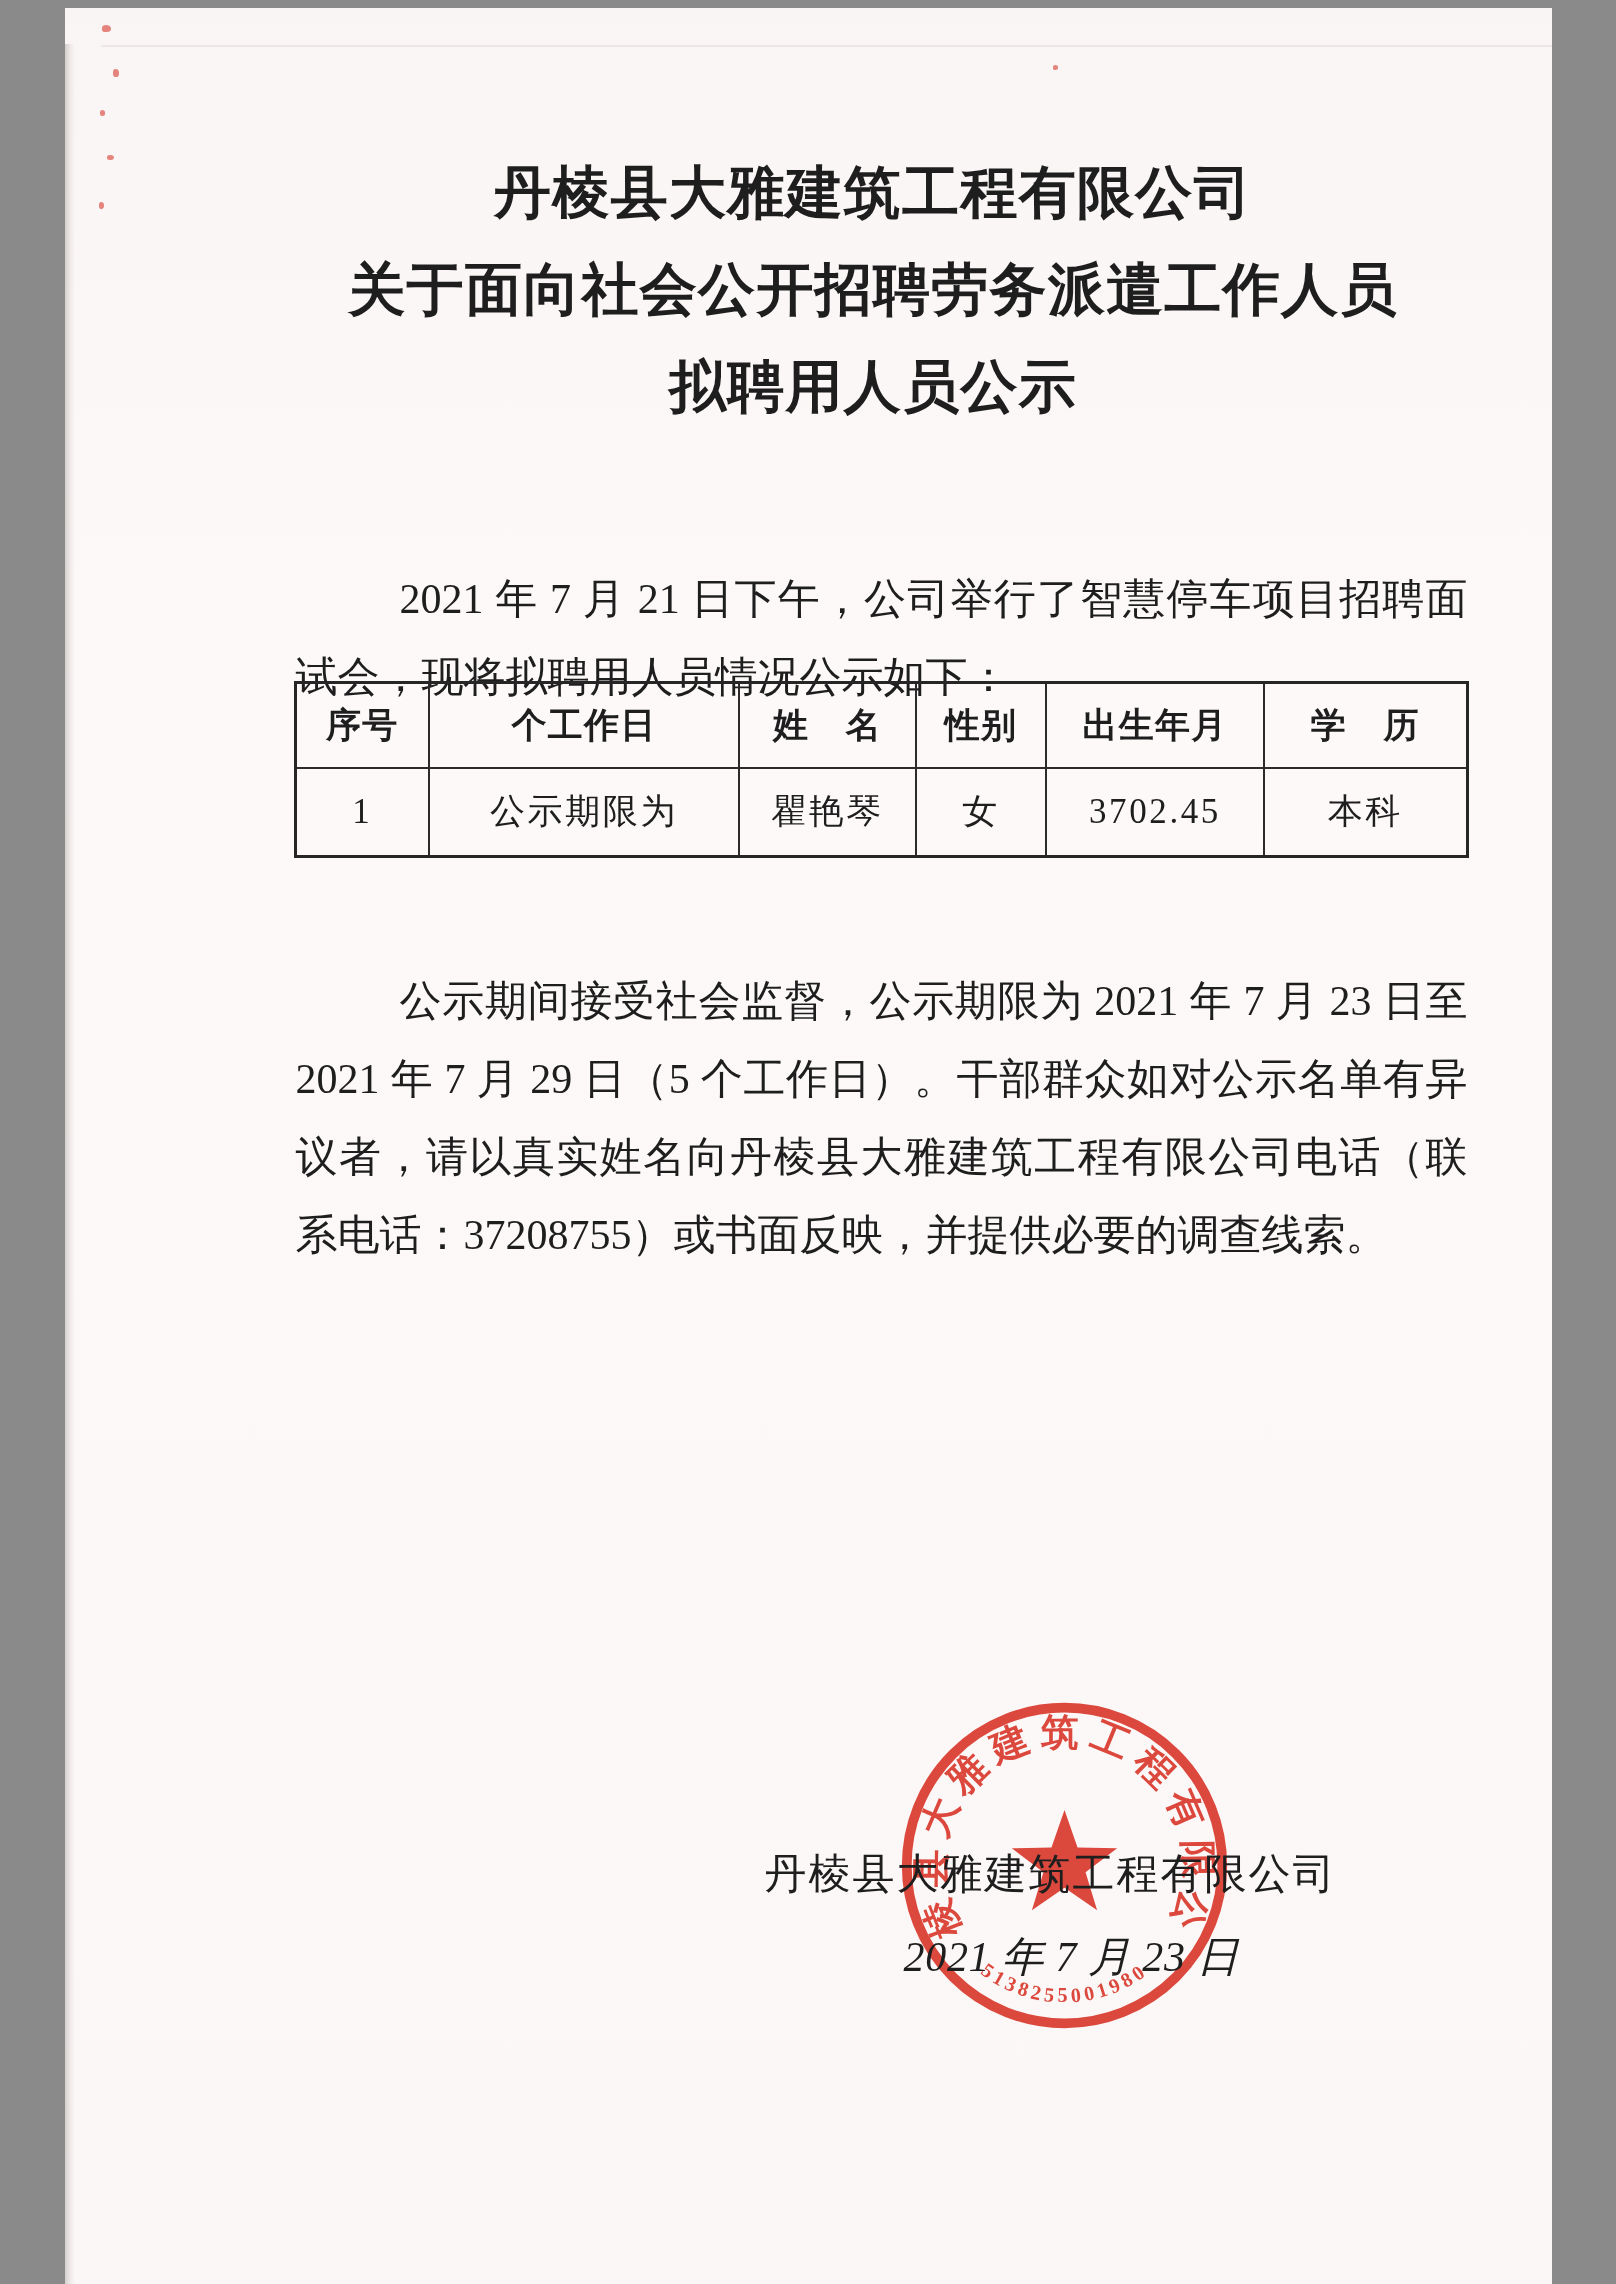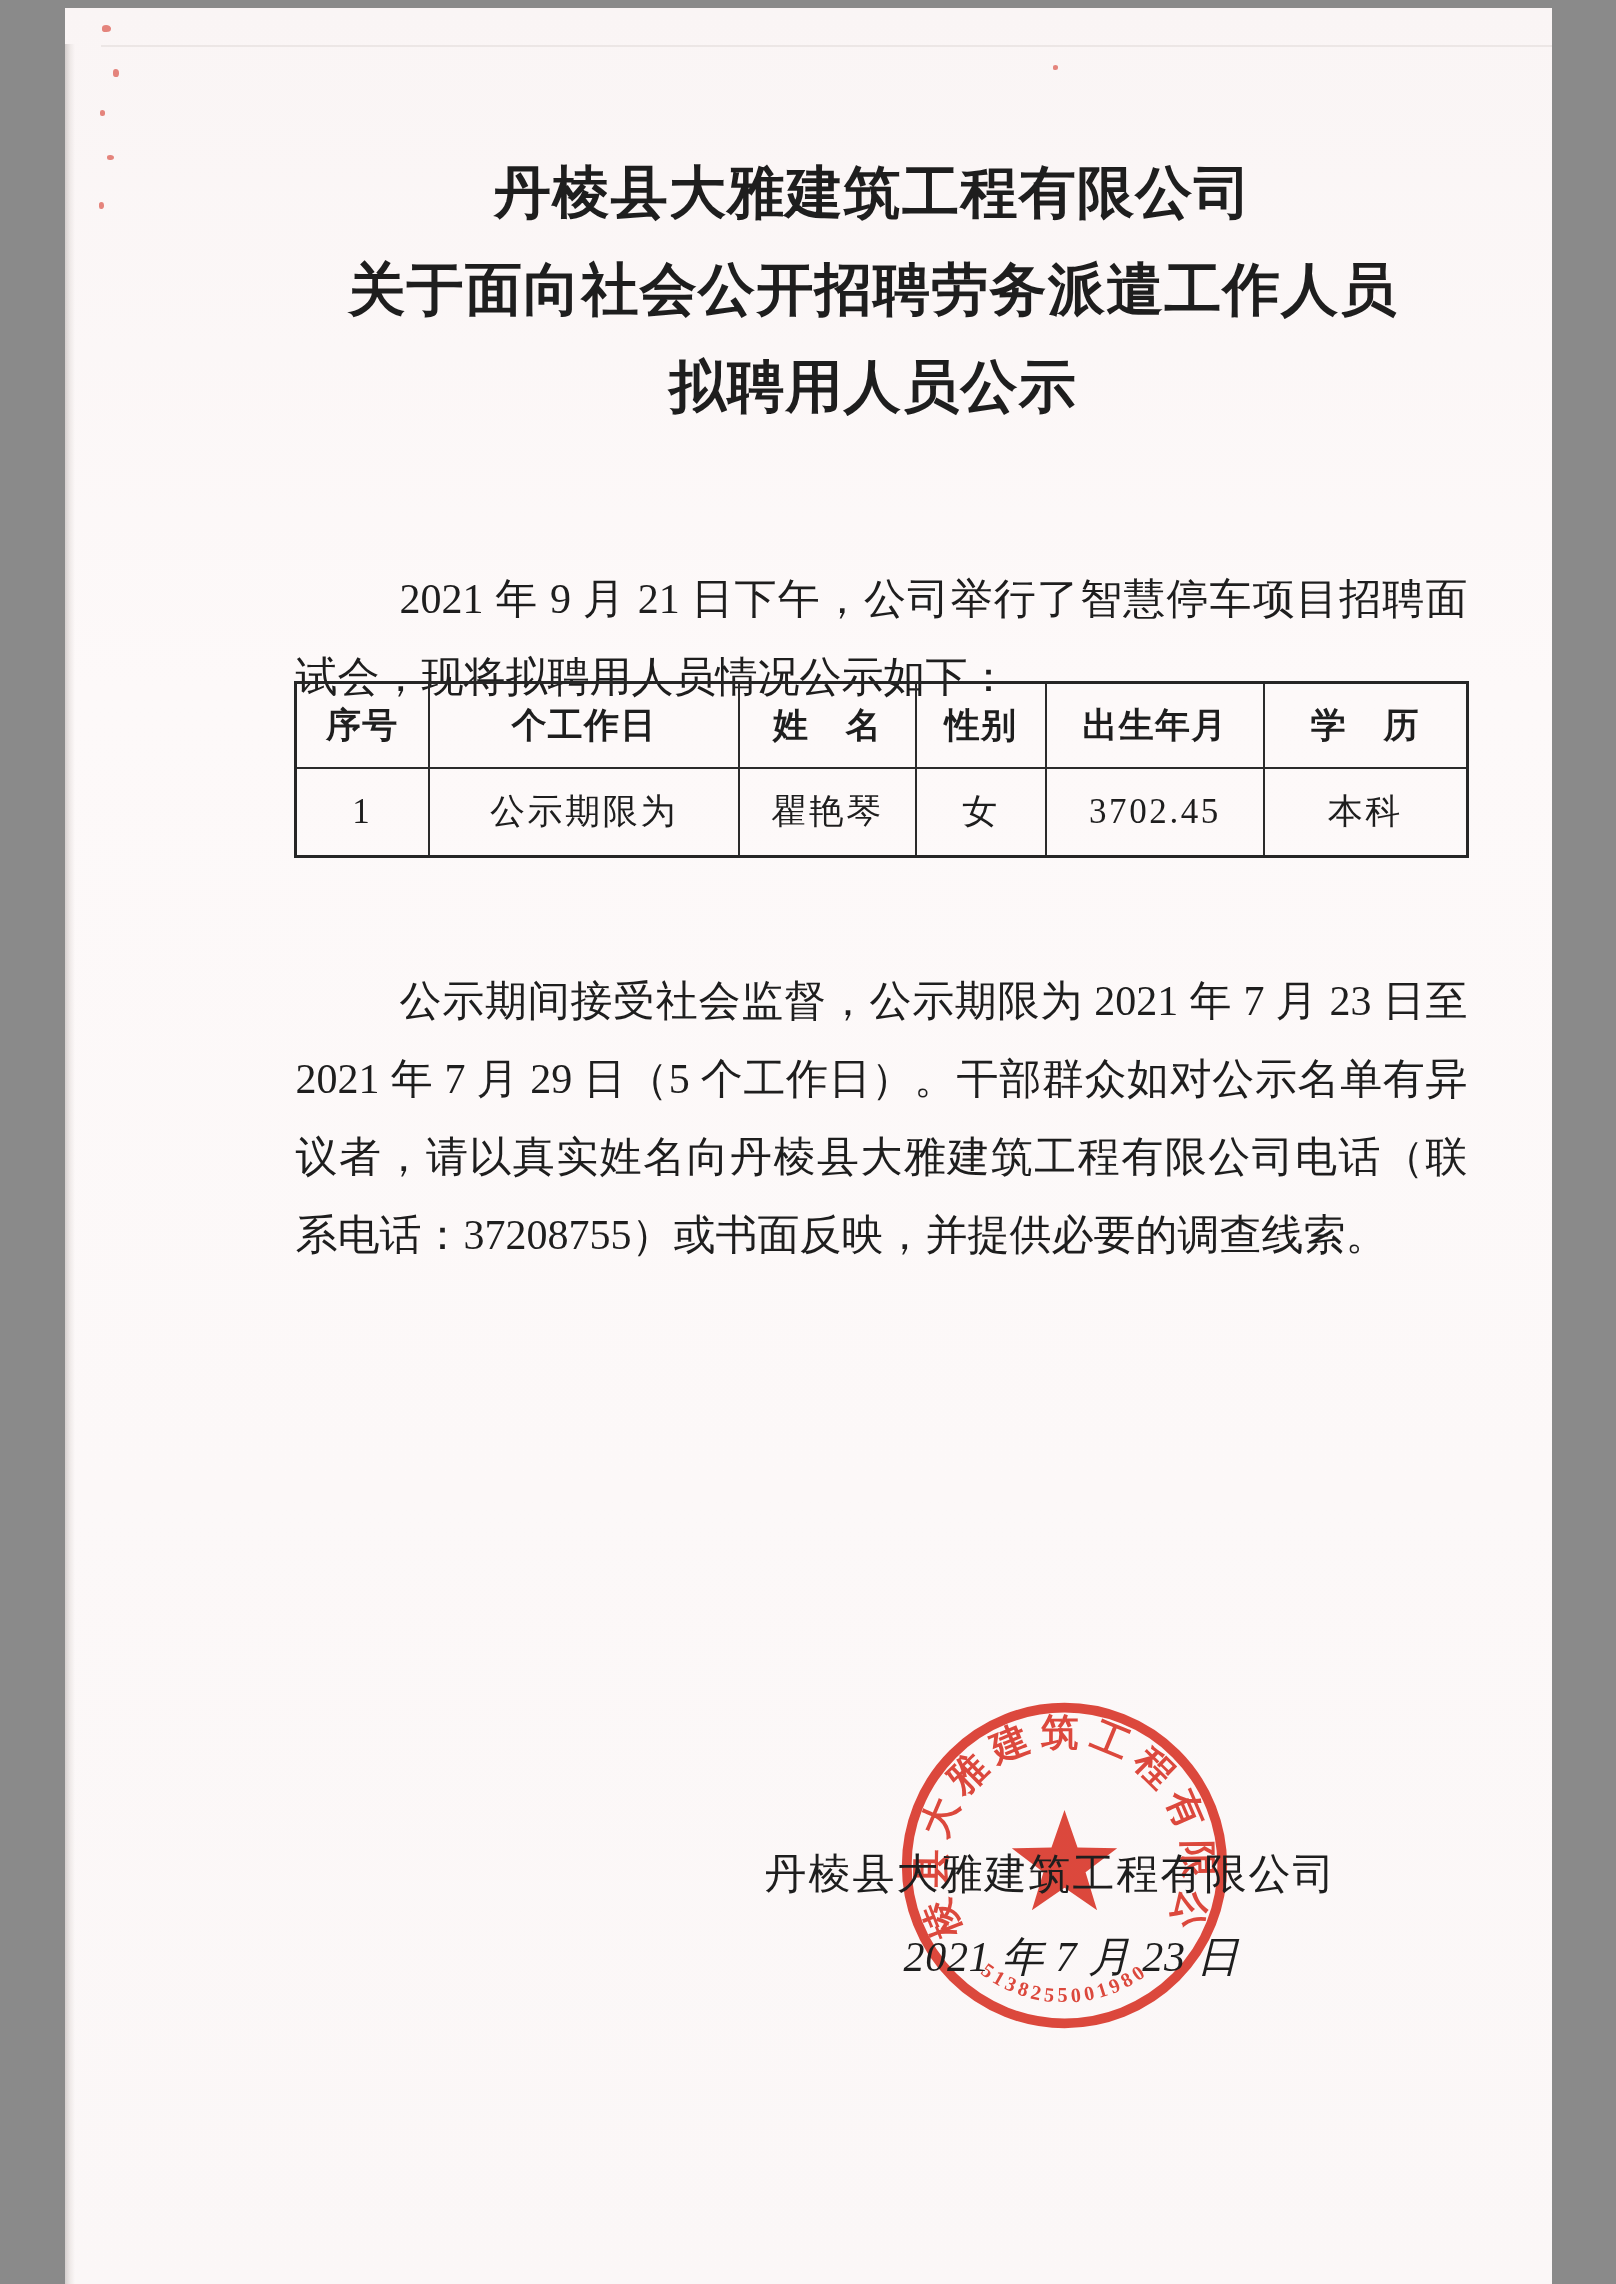--- a/index.html
+++ b/index.html
@@ -89,21 +89,21 @@
   <div class="speck" style="left:42px;top:147px;width:7.2px;height:5.2px;"></div>
   <div class="speck" style="left:34px;top:194px;width:5.2px;height:6.5px;"></div>
   <div class="speck" style="left:988px;top:57px;width:5.9px;height:4.6px;"></div>
 
   <div class="title-block">
     <div>丹棱县大雅建筑工程有限公司</div>
     <div>关于面向社会公开招聘劳务派遣工作人员</div>
     <div>拟聘用人员公示</div>
   </div>
 
-  <p class="para para-intro">2021 年 9 月 21 日下午，公司举行了智慧停车项目招聘面试会，现将拟聘用人员情况公示如下：</p>
+  <p class="para para-intro">2021 年 7 月 21 日下午，公司举行了智慧停车项目招聘面试会，现将拟聘用人员情况公示如下：</p>
 
   <table class="roster">
     <colgroup>
       <col style="width:134px">
         <col style="width:310px">
         <col style="width:177px">
       <col style="width:130px">
         <col style="width:218px">
         <col style="width:203px">
     </colgroup>

